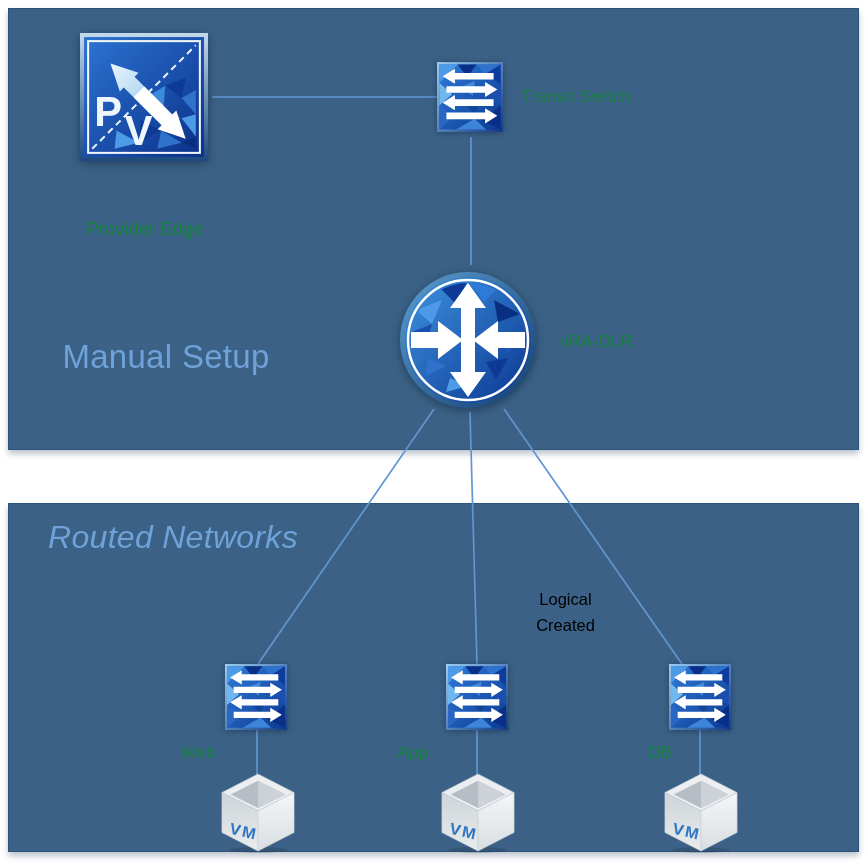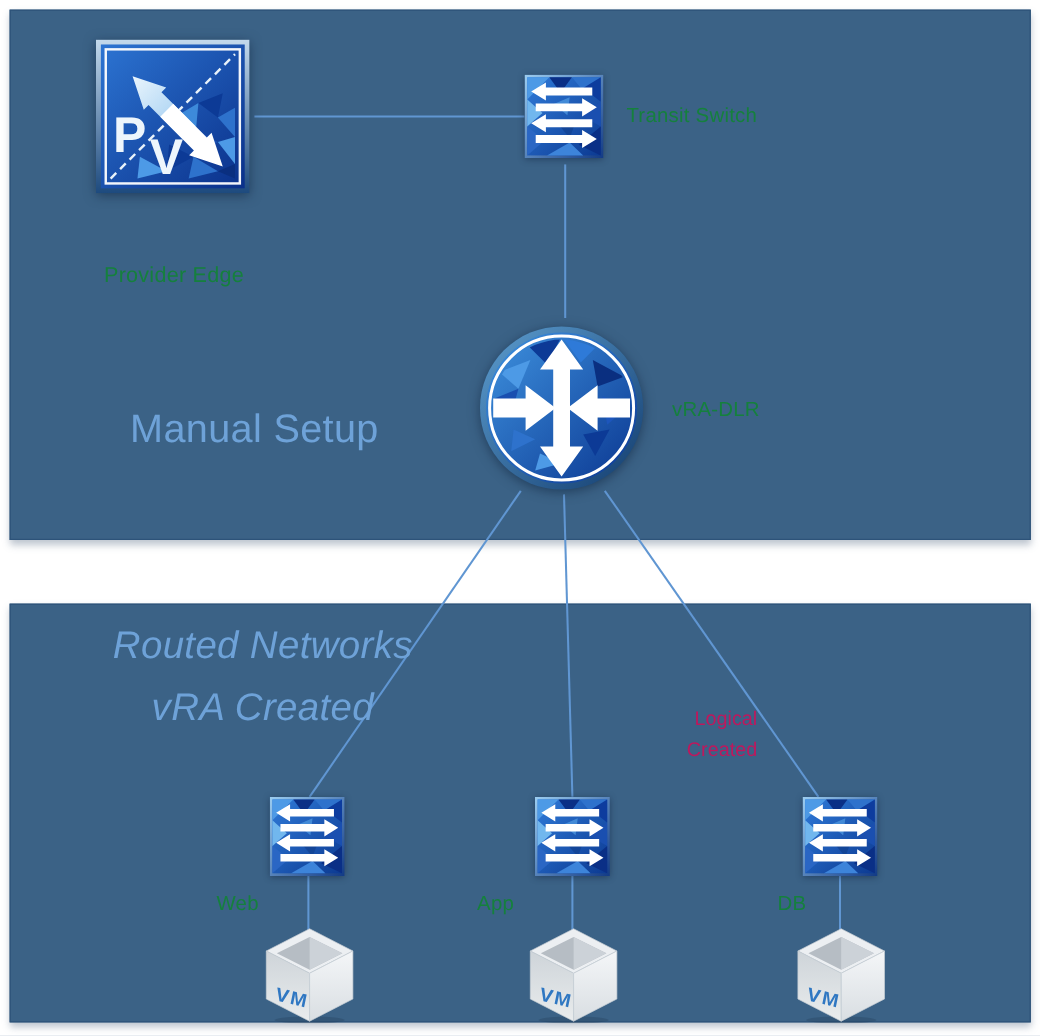--- a/index.html
+++ b/index.html
@@ -15,26 +15,25 @@
   .panel-top{top:8px;height:442px;}
   .panel-bottom{top:503px;height:349px;}
   .layer-lines{position:absolute;left:0;top:0;z-index:2;pointer-events:none;}
   .node{position:absolute;z-index:3;}
   .label{
     position:absolute;z-index:4;color:#15803d;font-size:17px;letter-spacing:.2px;
   }
   .panel-title{
     position:absolute;z-index:4;color:#6EA2D8;font-size:33px;text-align:center;
     letter-spacing:.3px;
-    margin-left:46px;
   }
   .title-routed{line-height:52px;font-size:32px;font-style:italic;}
   .note{
-    position:absolute;z-index:4;color:#be185d;font-size:16.5px;line-height:26px;
-    text-align:right;
+    position:absolute;z-index:4;color:#000000;font-size:16.5px;line-height:26px;
+    text-align:center;
   }
   .lbl-center{text-align:center;margin-top:36px;}
   .lbl-right{text-align:center;}
   .icon-shadow{filter:drop-shadow(0 2px 5px rgba(8,25,50,.50));}
   .icon-shadow-sm{filter:drop-shadow(0 1px 3px rgba(8,25,50,.45));}
 </style>
 </head>
 <body>
 
 <div class="stage">
@@ -182,21 +181,20 @@
       <polygon points="70,13 88,38 77,38 77,102 88,102 70,127 52,102 63,102 63,38 52,38"></polygon>
       <polygon points="65,70 40,51 40,62 13,62 13,78 40,78 40,89"></polygon>
       <polygon points="75,70 100,51 100,62 127,62 127,78 100,78 100,89"></polygon>
     </g>
   </svg>
   <div class="label" style="left:560px;top:332px">vRA-DLR</div>
 
   <div class="panel-title" style="left:40px;top:338px;width:252px">Manual Setup</div>
   <div class="panel-title title-routed" style="left:8px;top:511px;width:330px">
     <div>Routed Networks</div>
-    <div>vRA Created</div>
   </div>
 
   <div class="note" style="left:500px;top:586px;width:131px">
     <div>Logical</div>
     <div>Created</div>
   </div>
 
   <svg class="node icon-shadow-sm" style="left:224px;top:664px" width="64" height="66" viewBox="0 0 70 74">
       <use href="#sym-switch"></use>
     </svg>

